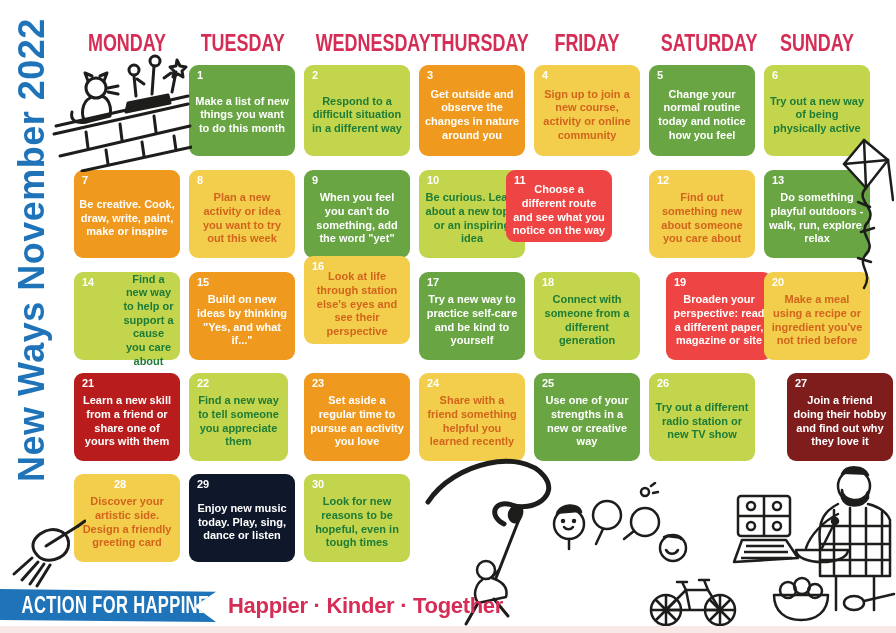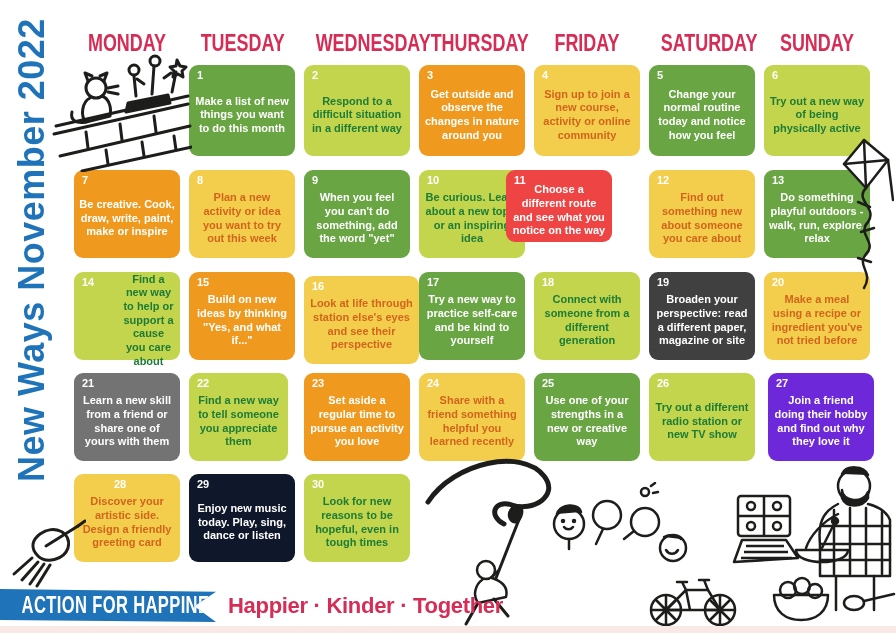--- a/index.html
+++ b/index.html
@@ -122,41 +122,41 @@
         <div class="txt" style="color: rgb(255, 255, 255);">Do something playful outdoors - walk, run, explore, relax</div>
       </div>
       <div class="cell" style="left: 74px; top: 272px; height: 88px; width: 106px; background: rgb(195, 212, 77);">
         <span class="num" style="color: rgb(255, 255, 255);">14</span>
         <div class="txt" style="color: rgb(29, 124, 55); padding-left: 48px;">Find a new way to help or support a cause you care about</div>
       </div>
       <div class="cell" style="left: 189px; top: 272px; height: 88px; width: 106px; background: rgb(239, 154, 31);">
         <span class="num" style="color: rgb(255, 255, 255);">15</span>
         <div class="txt" style="color: rgb(255, 255, 255);">Build on new ideas by thinking "Yes, and what if..."</div>
       </div>
-      <div class="cell" style="left: 304px; top: 276px; height: 88px; width: 115px; background: rgb(242, 206, 76);">
+      <div class="cell" style="left: 304px; top: 256px; height: 88px; width: 106px; background: rgb(242, 206, 76);">
         <span class="num" style="color: rgb(255, 255, 255);">16</span>
         <div class="txt" style="color: rgb(210, 100, 28);">Look at life through station else's eyes and see their perspective</div>
       </div>
       <div class="cell" style="left: 419px; top: 272px; height: 88px; width: 106px; background: rgb(105, 165, 67);">
         <span class="num" style="color: rgb(255, 255, 255);">17</span>
         <div class="txt" style="color: rgb(255, 255, 255);">Try a new way to practice self-care and be kind to yourself</div>
       </div>
       <div class="cell" style="left: 534px; top: 272px; height: 88px; width: 106px; background: rgb(195, 212, 77);">
         <span class="num" style="color: rgb(255, 255, 255);">18</span>
         <div class="txt" style="color: rgb(29, 124, 55);">Connect with someone from a different generation</div>
       </div>
-      <div class="cell" style="left: 649px; top: 272px; height: 88px; width: 106px; background: #404040;">
+      <div class="cell" style="left: 666px; top: 272px; height: 88px; width: 106px; background: #ef4444;">
         <span class="num" style="color: rgb(255, 255, 255);">19</span>
         <div class="txt" style="color: rgb(255, 255, 255);">Broaden your perspective: read a different paper, magazine or site</div>
       </div>
       <div class="cell" style="left: 764px; top: 272px; height: 88px; width: 106px; background: rgb(242, 206, 76);">
         <span class="num" style="color: rgb(255, 255, 255);">20</span>
         <div class="txt" style="color: rgb(210, 100, 28);">Make a meal using a recipe or ingredient you've not tried before</div>
       </div>
-      <div class="cell" style="left: 74px; top: 373px; height: 88px; width: 106px; background: #737373;">
+      <div class="cell" style="left: 74px; top: 373px; height: 88px; width: 106px; background: #b91c1c;">
         <span class="num" style="color: rgb(255, 255, 255);">21</span>
         <div class="txt" style="color: rgb(255, 255, 255);">Learn a new skill from a friend or share one of yours with them</div>
       </div>
       <div class="cell" style="left: 189px; top: 373px; height: 88px; width: 99px; background: rgb(195, 212, 77);">
         <span class="num" style="color: rgb(255, 255, 255);">22</span>
         <div class="txt" style="color: rgb(29, 124, 55);">Find a new way to tell someone you appreciate them</div>
       </div>
       <div class="cell" style="left: 304px; top: 373px; height: 88px; width: 106px; background: rgb(239, 154, 31);">
         <span class="num" style="color: rgb(255, 255, 255);">23</span>
         <div class="txt" style="color: rgb(255, 255, 255);">Set aside a regular time to pursue an activity you love</div>
@@ -166,21 +166,21 @@
         <div class="txt" style="color: rgb(210, 100, 28);">Share with a friend something helpful you learned recently</div>
       </div>
       <div class="cell" style="left: 534px; top: 373px; height: 88px; width: 106px; background: rgb(105, 165, 67);">
         <span class="num" style="color: rgb(255, 255, 255);">25</span>
         <div class="txt" style="color: rgb(255, 255, 255);">Use one of your strengths in a new or creative way</div>
       </div>
       <div class="cell" style="left: 649px; top: 373px; height: 88px; width: 106px; background: rgb(195, 212, 77);">
         <span class="num" style="color: rgb(255, 255, 255);">26</span>
         <div class="txt" style="color: rgb(29, 124, 55);">Try out a different radio station or new TV show</div>
       </div>
-      <div class="cell" style="left: 768px; top: 373px; height: 88px; width: 106px; background: #6d28d9;">
+      <div class="cell" style="left: 787px; top: 373px; height: 88px; width: 106px; background: #7f1d1d;">
         <span class="num" style="color: rgb(255, 255, 255);">27</span>
         <div class="txt" style="color: rgb(255, 255, 255);">Join a friend doing their hobby and find out why they love it</div>
       </div>
       <div class="cell" style="left: 74px; top: 474px; height: 88px; width: 106px; background: rgb(242, 206, 76);">
         <span class="num" style="color: rgb(255, 255, 255); margin-left: 32px;">28</span>
         <div class="txt" style="color: rgb(210, 100, 28);">Discover your artistic side. Design a friendly greeting card</div>
       </div>
       <div class="cell" style="left: 189px; top: 474px; height: 88px; width: 106px; background: #0f172a;">
         <span class="num" style="color: rgb(255, 255, 255);">29</span>
         <div class="txt" style="color: rgb(255, 255, 255);">Enjoy new music today. Play, sing, dance or listen</div>

